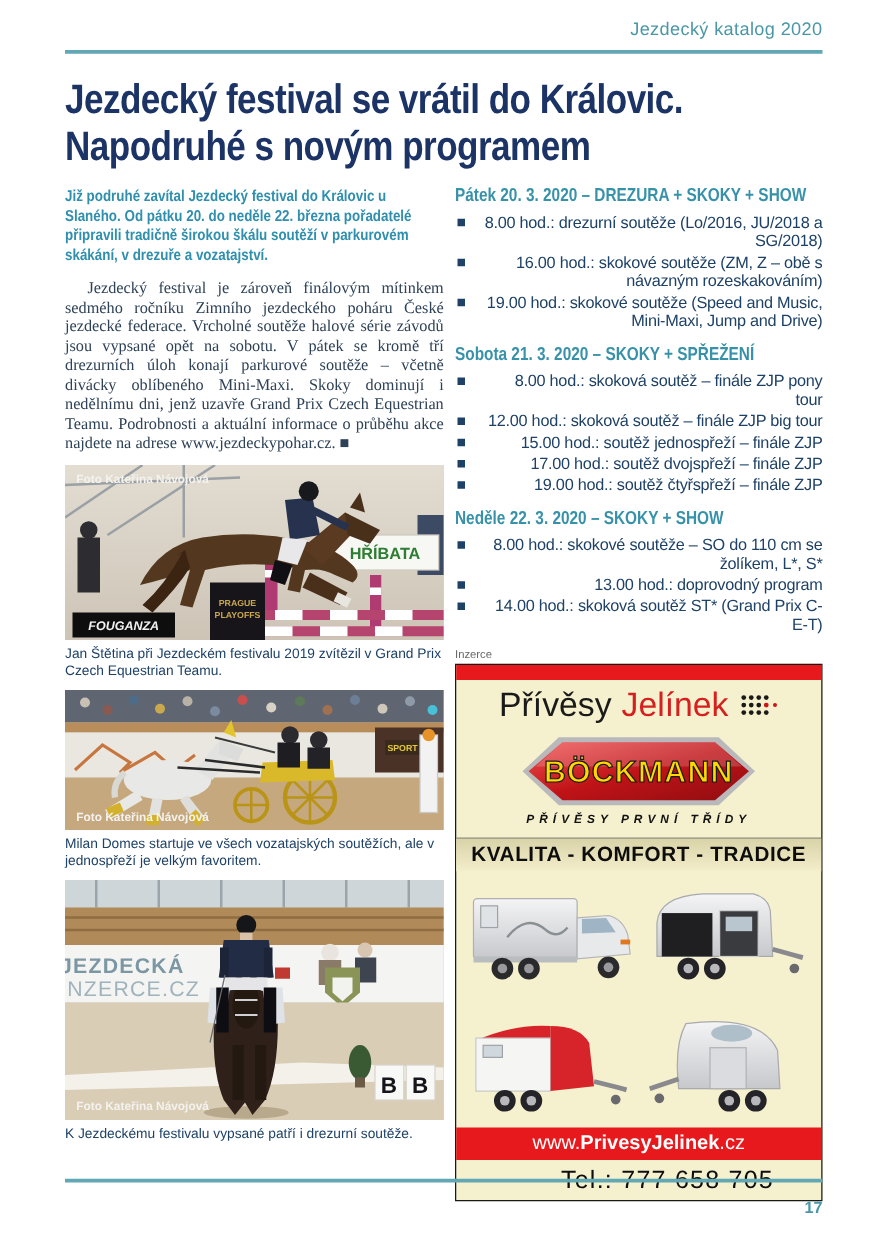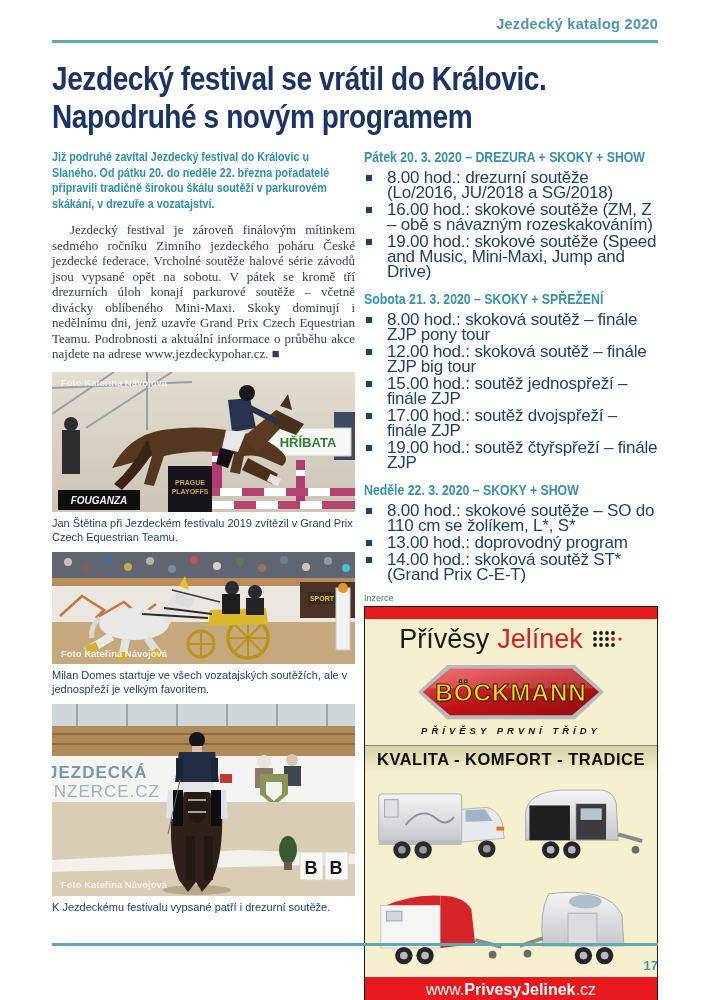--- a/index.html
+++ b/index.html
@@ -1,19 +1,19 @@
 <!DOCTYPE html>
 <html lang="cs" style="--teal_accent: #4a98a7; --rule_teal: #62a7b4; --heading_teal: #3792a9; --lead_teal: #2f8fad; --title_navy: #1c3366; --text_navy: #1e4166; --body_text: #2e4257; --ad_red: #e8191d; --ad_cream: #f5f0cd; --boeckmann_yellow: #ffd800;"><head>
 <meta charset="utf-8">
 <style>
   html,body{margin:0;padding:0;background:#ffffff;}
   .page{position:relative;width:707px;height:1000px;background:#fff;overflow:hidden;
         font-family:"Liberation Sans",sans-serif;}
   
-  .header-label{position:absolute;top:16px;right:49px;font-size:14.5px;font-weight:bold;
+  .header-label{position:absolute;top:16px;right:49px;font-size:14.5px;font-weight:normal;
         color:var(--teal_accent,#4a98a7);letter-spacing:.3px;}
   .rule-top{position:absolute;top:40px;left:52px;width:606px;height:3px;
         background:var(--rule_teal,#62a7b4);}
   
   .title{position:absolute;top:60px;left:52px;color:var(--title_navy,#1c3366);
         font-weight:bold;line-height:38px;font-size:33px;letter-spacing:-.5px;}
   .title .tline{display:inline-block;white-space:nowrap;transform:scaleX(.85);
         transform-origin:left center;}
   
   .columns{position:absolute;top:148px;left:52px;width:606px;display:flex;gap:9px;}
@@ -28,22 +28,22 @@
   
   figure{margin:0 0 8px 0;position:relative;width:303px;}
   .photo{display:block;width:303px;background:#ccc;}
   figcaption{margin-top:4px;font-size:11px;line-height:14px;color:var(--text_navy,#1e4166);}
   
   .sched{margin-bottom:9px;}
   .sched h2{margin:0 0 5px 0;font-size:15px;color:var(--heading_teal,#3792a9);}
   .sched h2 span{display:inline-block;white-space:nowrap;transform:scaleX(.82);
         transform-origin:left center;font-weight:bold;}
   .sched ul{list-style:none;margin:0;padding:0;}
-  .sched-item{position:relative;padding-left:23px;font-size:17px;line-height:15px;
-        letter-spacing:-.2px;color:var(--text_navy,#1e4166);margin-bottom:2px;}
+  .sched-item{position:relative;padding-left:23px;font-size:13px;line-height:15px;
+        letter-spacing:-.2px;color:var(--text_navy,#1e4166);margin-bottom:2px;text-align:right;}
   .sched-item::before{content:"";position:absolute;left:2px;top:4.5px;width:6px;height:6px;
         background:var(--text_navy,#1e4166);}
   
   .ad-wrap{margin-top:auto;}
   .ad-label{font-size:9px;color:#666;margin-bottom:3px;}
   .ad-box{border:1.5px solid #1a1a1a;height:428px;display:flex;flex-direction:column;
         background:var(--ad_cream,#f5f0cd);justify-content:center;}
   .ad-redbar{height:12px;background:var(--ad_red,#e8191d);flex:0 0 auto;}
   .ad-brand{flex:0 0 40px;display:flex;align-items:center;justify-content:center;gap:8px;
         font-size:27px;}

